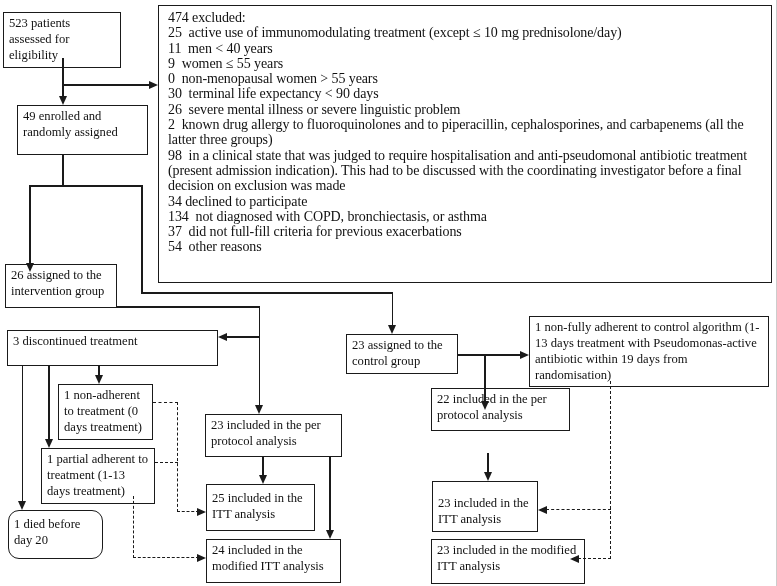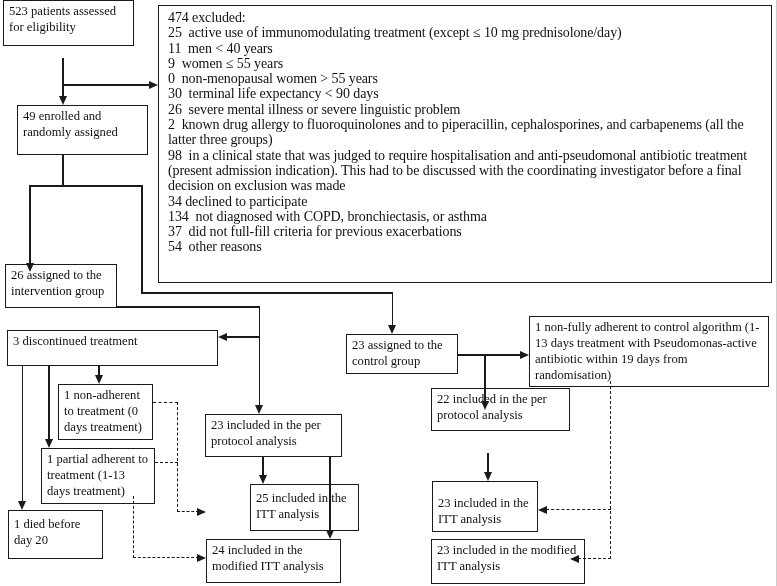--- a/index.html
+++ b/index.html
@@ -36,21 +36,21 @@
   .arr { position: absolute; width: 0; height: 0; }
   .arr.down  { border-left: 4.5px solid transparent; border-right: 4.5px solid transparent; border-top: 9px solid #1a1a1a; }
   .arr.right { border-top: 4.5px solid transparent; border-bottom: 4.5px solid transparent; border-left: 9px solid #1a1a1a; }
   .arr.left  { border-top: 4.5px solid transparent; border-bottom: 4.5px solid transparent; border-right: 9px solid #1a1a1a; }
 </style>
 </head>
 <body>
 
 <div id="figure">
 
-  <div class="box" style="left:3px; top:0; width:131px; min-height:46px;">523 patients assessed for eligibility</div>
+  <div class="box" style="left:3px; top:12px; width:118px; min-height:46px;">523 patients assessed for eligibility</div>
 
   <div class="box" style="left:17px; top:105px; width:131px; min-height:50px;">49 enrolled and randomly assigned</div>
 
   <div class="box excl" style="left:158px; top:5px; width:614px; min-height:278px;">
     <div class="it">474 excluded:</div>
     <div class="it">25  active use of immunomodulating treatment (except ≤ 10 mg prednisolone/day)</div>
     <div class="it">11  men &lt; 40 years</div>
     <div class="it">9  women ≤ 55 years</div>
     <div class="it">0  non-menopausal women &gt; 55 years</div>
     <div class="it">30  terminal life expectancy &lt; 90 days</div>
@@ -64,25 +64,25 @@
   </div>
 
   <div class="box" style="left:5px; top:264px; width:112px; min-height:44px;">26 assigned to the intervention group</div>
 
   <div class="box" style="left:7px; top:330px; width:211px; min-height:36px;">3 discontinued treatment</div>
 
   <div class="box" style="left:58px; top:384px; width:95px; min-height:47px;">1 non-adherent to treatment (0 days treatment)</div>
 
   <div class="box" style="left:41px; top:448px; width:114px; min-height:48px;">1 partial adherent to treatment (1-13 days treatment)</div>
 
-  <div class="box" style="left:8px; top:510px; width:95px; min-height:49px; padding-top:6px;">1 died before day 20</div>
+  <div class="box" style="left:8px; top:510px; width:95px; min-height:49px; padding-top:6px;border-radius:11px;">1 died before day 20</div>
 
   <div class="box" style="left:205px; top:414px; width:137px; min-height:43px;">23 included in the per protocol analysis</div>
 
-  <div class="box" style="left:206px; top:484px; width:109px; min-height:47px; padding-top:6px;margin-left:44px;">25 included in the ITT analysis</div>
+  <div class="box" style="left:206px; top:484px; width:109px; min-height:47px; padding-top:6px;">25 included in the ITT analysis</div>
 
   <div class="box" style="left:206px; top:539px; width:135px; min-height:44px;">24 included in the modified ITT analysis</div>
 
   <div class="box" style="left:346px; top:334px; width:112px; min-height:39px;">23 assigned to the control group</div>
 
   <div class="box" style="left:529px; top:316px; width:240px; min-height:65px;">1 non-fully adherent to control algorithm (1-13 days treatment with Pseudomonas-active antibiotic within 19 days from randomisation)</div>
 
   <div class="box" style="left:431px; top:388px; width:139px; min-height:43px;">22 included in the per protocol analysis</div>
 
   <div class="box" style="left:432px; top:481px; width:106px; min-height:46px; padding-top:14px;">23 included in the ITT analysis</div>

